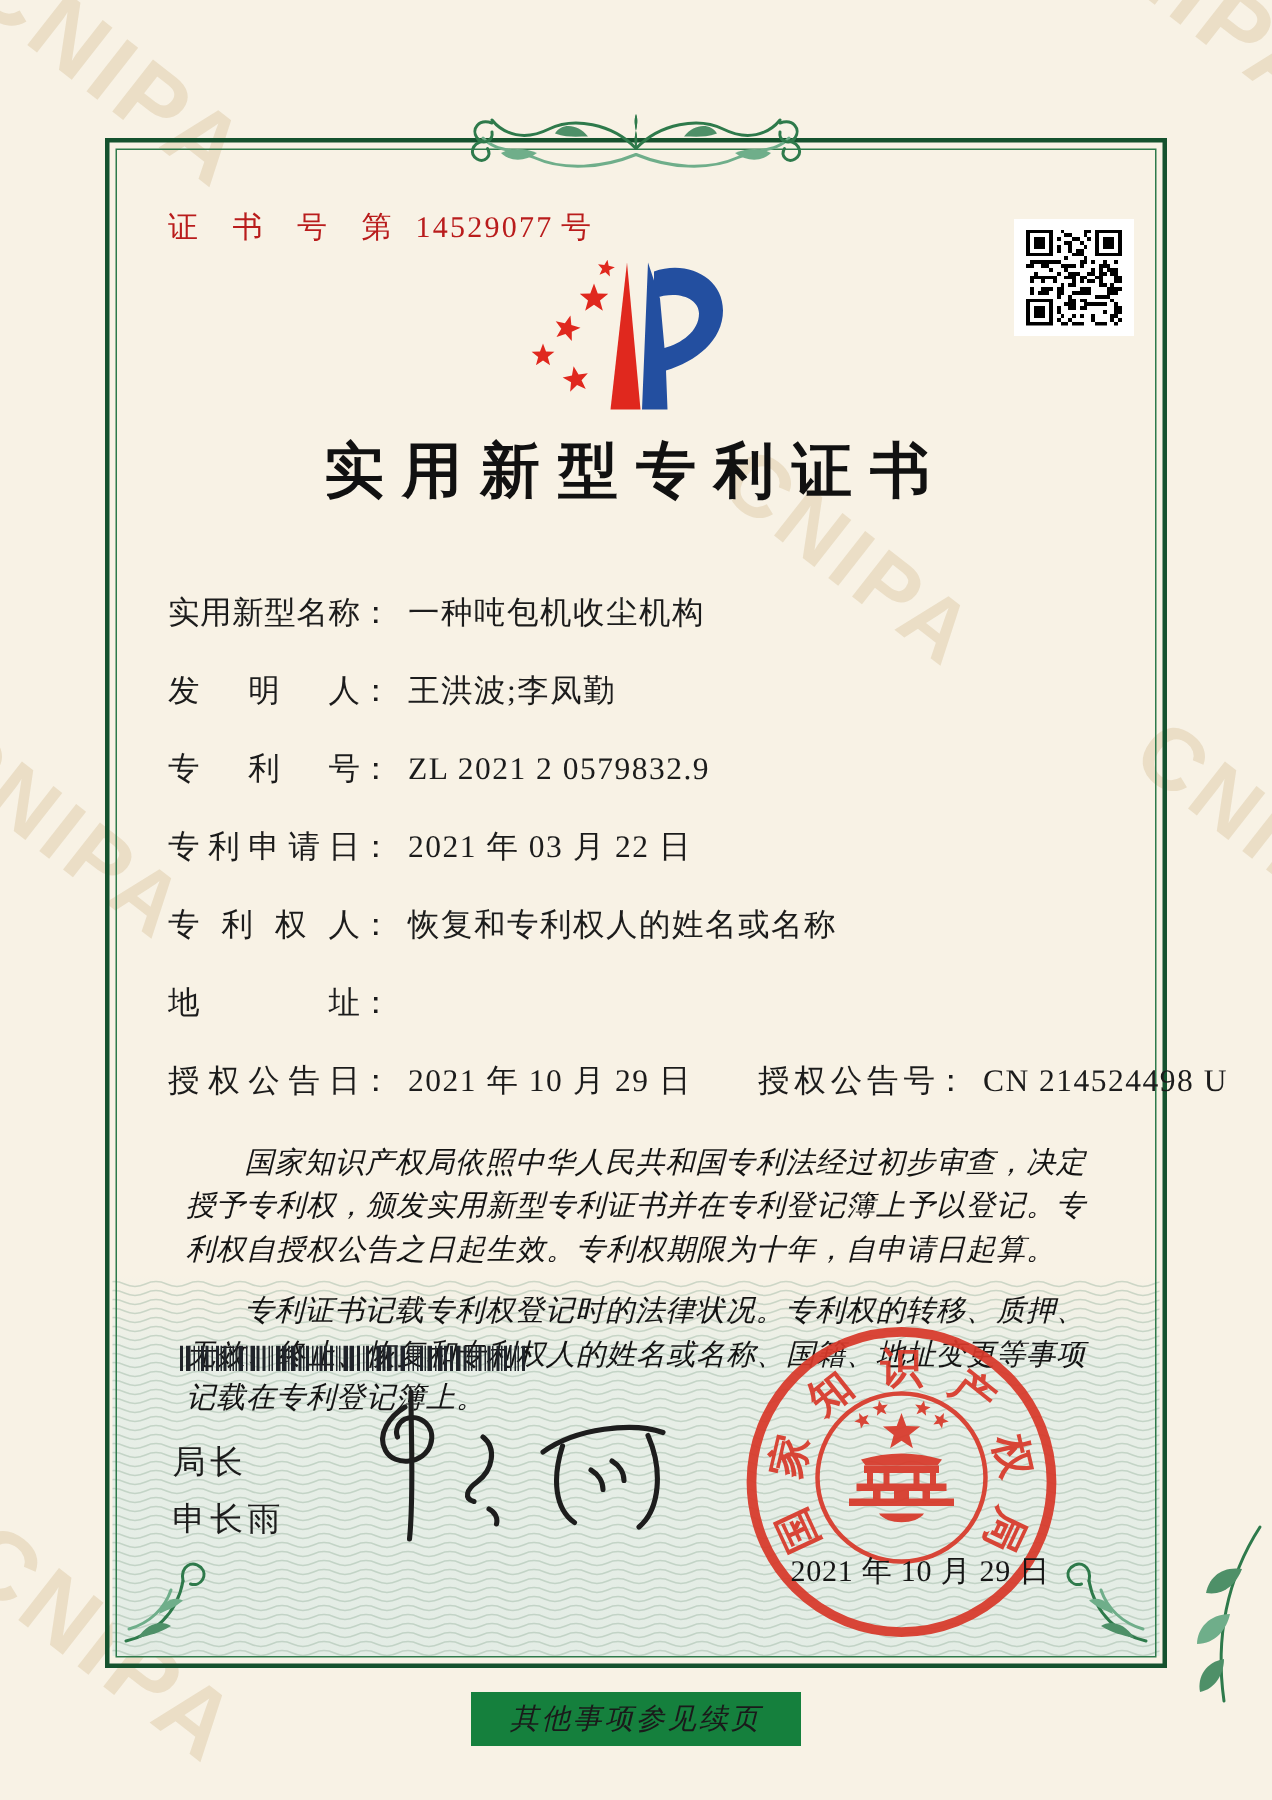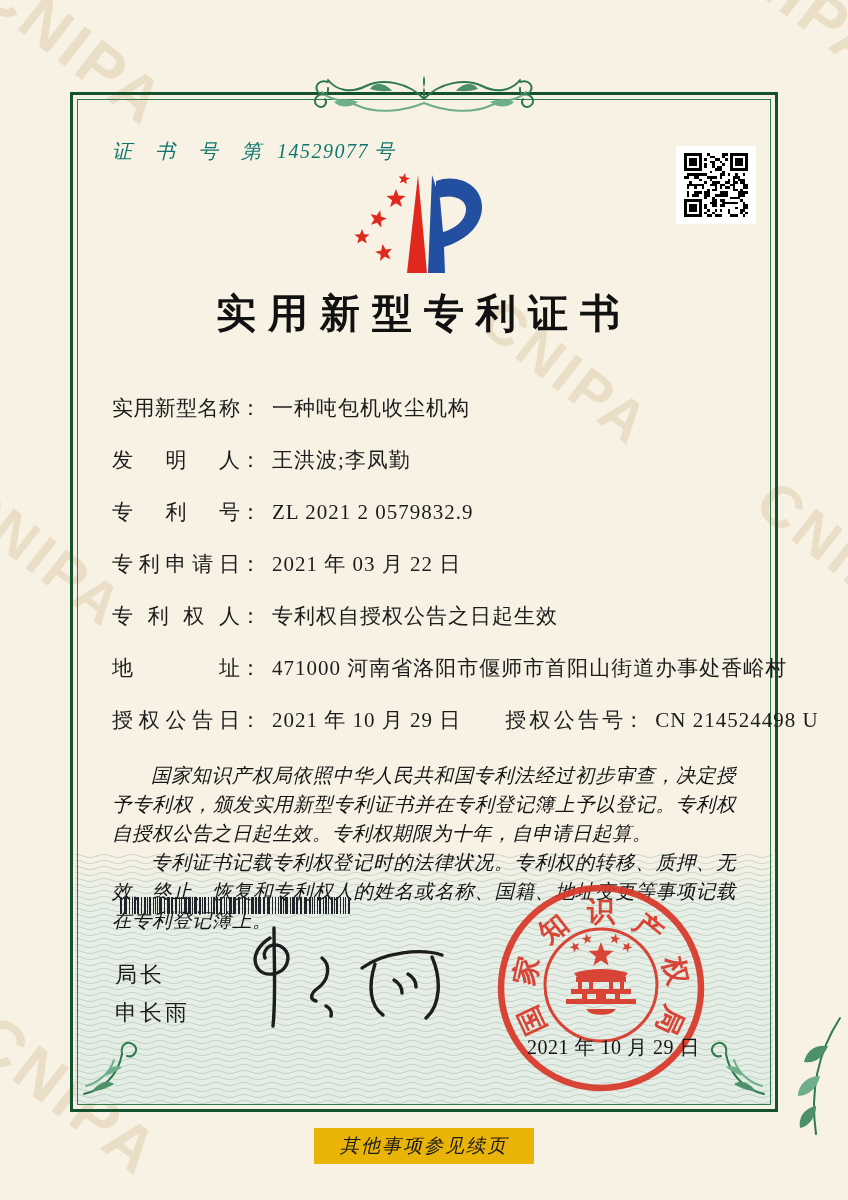--- a/index.html
+++ b/index.html
@@ -24,21 +24,21 @@
     border:1px solid #2e7a4b;
   }
   
   .guilloche{
     position:absolute; left:75px; top:850px; width:698px; height:254px;
     background:linear-gradient(180deg, rgba(233,239,232,0) 0%, rgba(229,238,231,0.85) 22%, rgba(226,236,229,0.95) 100%);
   }
   .guilloche svg{position:absolute;left:0;top:0;}
   
   .content{position:absolute; left:112px; top:138px; width:624px;}
-  .cert-no{font-size:20px; color:#0f766e;font-style:italic;}
+  .cert-no{font-size:20px; color:#b91c1c;}
   .cert-no .sp{letter-spacing:9px;}
   .cert-no .num{letter-spacing:1.5px; margin-left:2px;}
   .logo-row{height:116px; margin-top:4px; text-align:center;}
   .title{
     text-align:center; font-size:40px; font-weight:bold; letter-spacing:12px;
     margin-top:1px; color:#111;
   }
   
   .fields{margin-top:56px; font-size:21px;}
   .frow{display:flex; margin-bottom:29px; line-height:23px; white-space:nowrap;}
@@ -48,40 +48,40 @@
   }
   .fcolon{flex:none;}
   .fvalue{margin-left:11px; letter-spacing:1px;}
   .fpair2{display:flex; margin-left:44px;}
   .flabel2{display:inline-block; width:118px; text-align:justify; text-align-last:justify; flex:none;}
   
   .bodytext{
     margin-top:7px; font-size:19.5px; line-height:29px; letter-spacing:0.5px;
     font-style:italic; color:#141414; text-align:justify;
   }
-  .bodytext p{margin:0; text-indent:2em;}
+  .bodytext p{margin:12px; text-indent:2em;}
   
   .barcode{position:absolute; left:120px; top:897px; width:232px; height:17px;}
   .director-role{position:absolute; left:115px; top:960px; font-size:22px; letter-spacing:3px;}
   .director-name{position:absolute; left:115px; top:998px; font-size:22px; letter-spacing:3px;text-align:center;}
   .signature{position:absolute; left:222px; top:922px;}
   .seal{position:absolute; left:486px; top:873px; opacity:0.93;}
   .seal-date{
     position:absolute; left:527px; top:1034px; font-size:20px; color:#151515;
     letter-spacing:0.5px; white-space:nowrap;
   }
   .page-info{
     position:absolute; left:0; top:1078px; width:848px; text-align:center;
     font-size:17px; letter-spacing:2px; color:#222;
   }
   .continuation{
     position:absolute; left:0; top:1128px; width:848px; text-align:center;
   }
   .continuation span{
-    display:inline-block; background:#eab308; padding:5px 26px; font-size:19px;
+    display:inline-block; background:#15803d; padding:5px 26px; font-size:19px;
     font-style:italic; letter-spacing:2px; color:#1a1a1a;
   }
   .ornament-top{position:absolute; left:264px; top:72px;}
   .corner-bl{position:absolute; left:76px; top:1028px;}
   .corner-br{position:absolute; left:702px; top:1028px;}
   .branch-br{position:absolute; left:770px; top:1012px;}
   .qr-panel{position:absolute; left:676px; top:146px; width:80px; height:78px; background:#ffffff;}
   .qr-panel svg{position:absolute; left:8px; top:7px;}
 </style>
 </head>
@@ -422,26 +422,25 @@
         <span class="fvalue">ZL 2021 2 0579832.9</span>
       </div>
       <div class="frow">
         <span class="flabel">专利申请日</span>
           <span class="fcolon">：</span>
         <span class="fvalue">2021 年 03 月 22 日</span>
       </div>
       <div class="frow">
         <span class="flabel">专利权人</span>
           <span class="fcolon">：</span>
-        <span class="fvalue">专利权自授权公告之日起生效</span>
+        <span class="fvalue">恢复和专利权人的姓名或名称</span>
       </div>
       <div class="frow">
         <span class="flabel">地址</span>
           <span class="fcolon">：</span>
-        <span class="fvalue">471000 河南省洛阳市偃师市首阳山街道办事处香峪村</span>
       </div>
       <div class="frow">
         <span class="flabel">授权公告日</span>
           <span class="fcolon">：</span>
         <span class="fvalue">2021 年 10 月 29 日</span>
         <span class="fpair2">
           <span class="flabel2">授权公告号</span>
             <span class="fcolon">：</span>
           <span class="fvalue">CN 214524498 U</span>
         </span>

